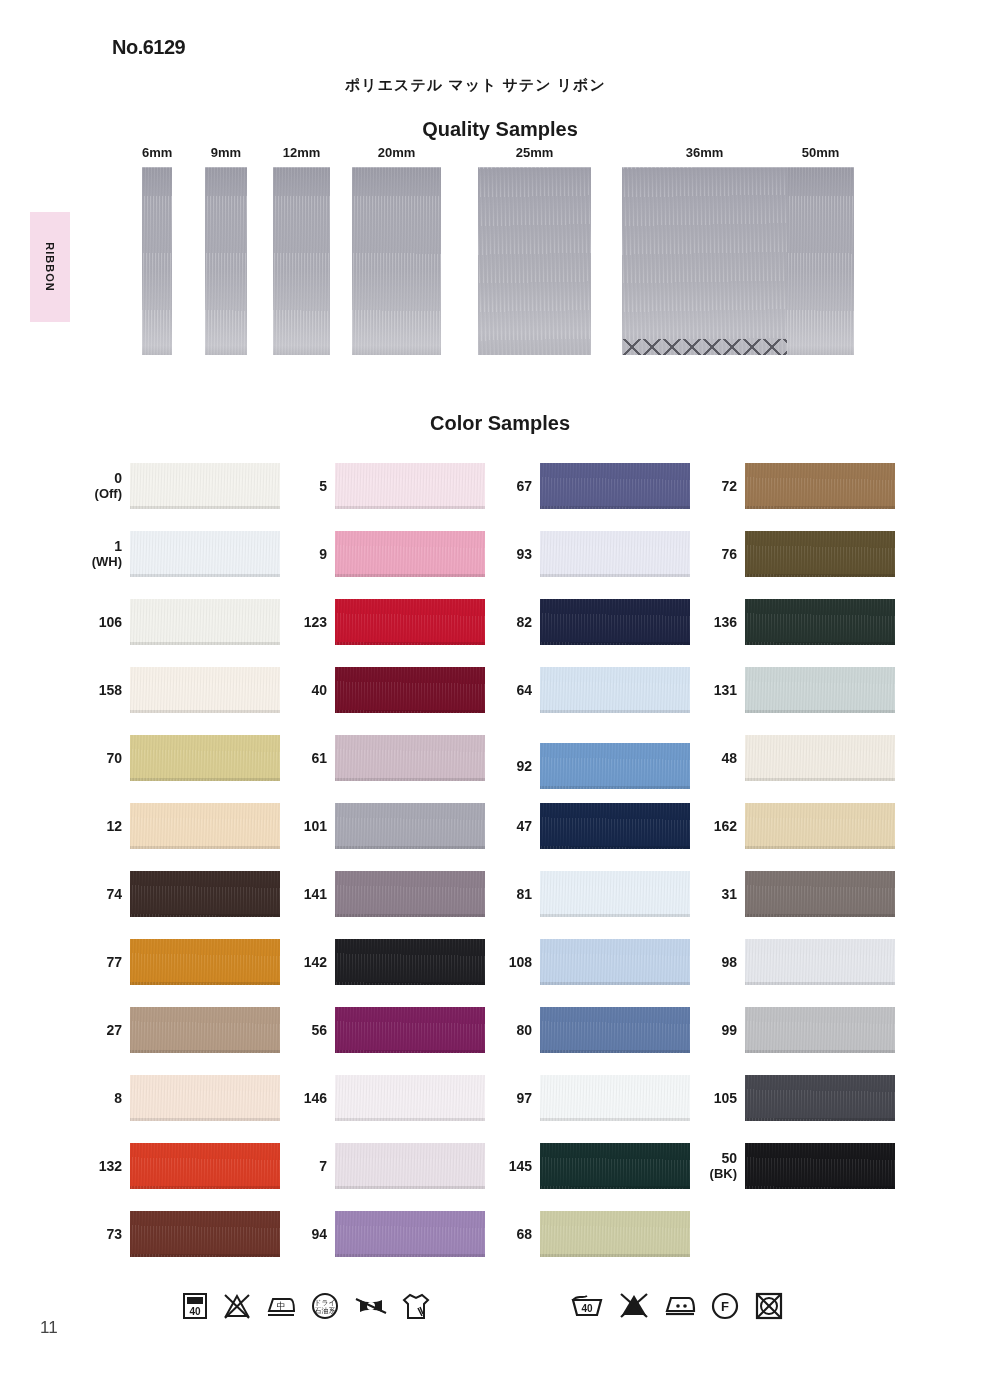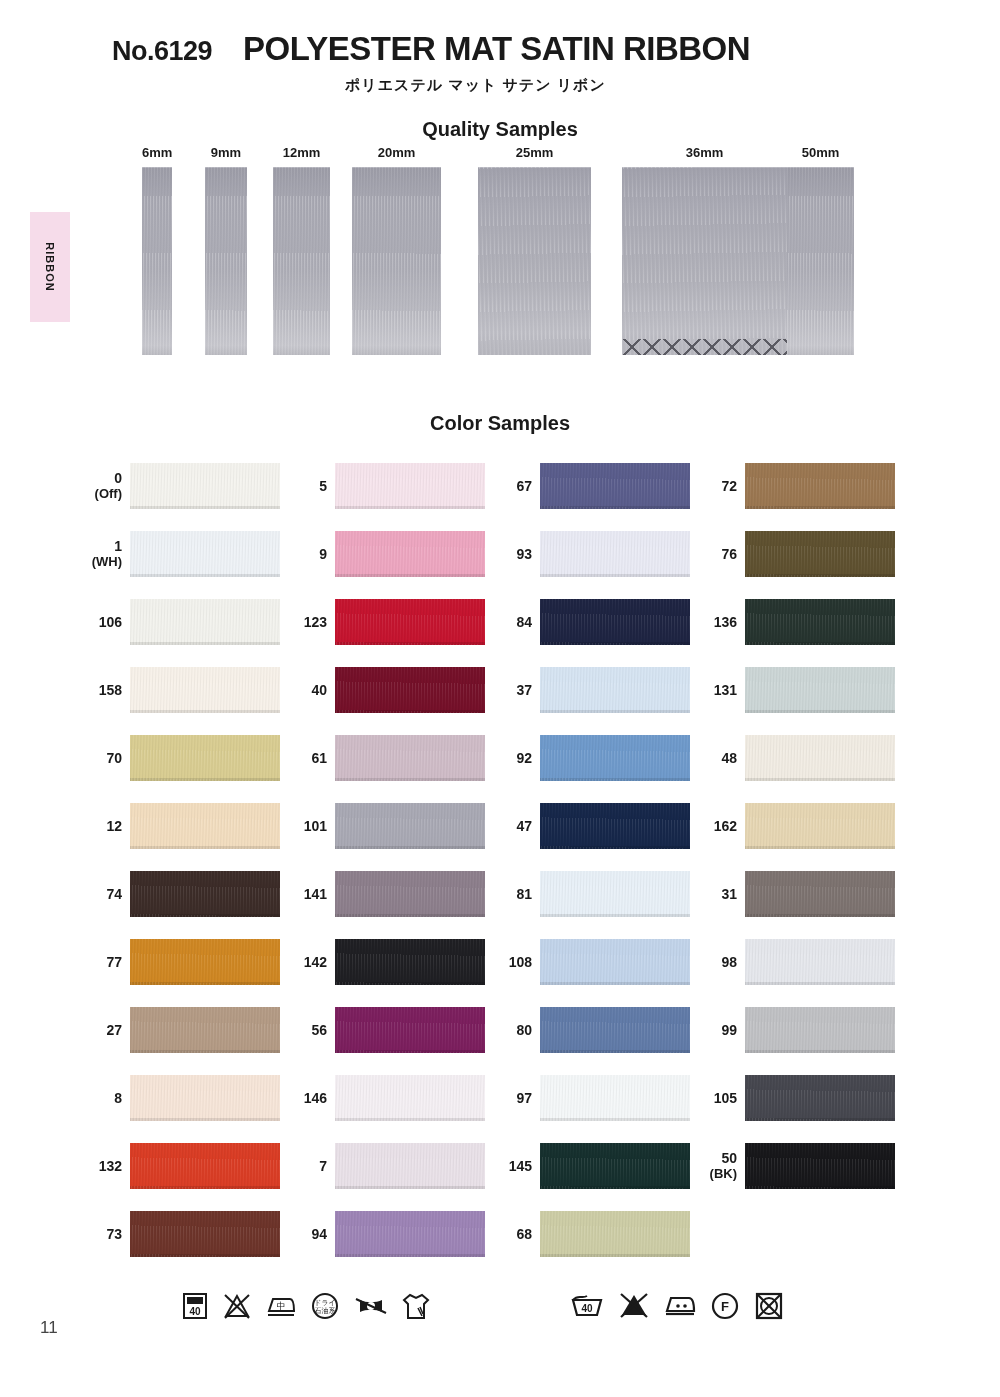--- a/index.html
+++ b/index.html
@@ -9,21 +9,21 @@
     font-family:"Liberation Sans", sans-serif;
     color:#1a1a1a;
     position:relative;
     overflow:hidden;
   }
 
   
   .header{position:absolute;left:0;top:0;width:1000px;height:110px;}
   .prod-no{
     position:absolute;left:112px;top:36px;
-    font-size:27px;font-weight:bold;letter-spacing:-0.5px;
+    font-size:20px;font-weight:bold;letter-spacing:-0.5px;
   }
   .prod-title{
     position:absolute;left:243px;top:30px;
     font-size:33px;font-weight:bold;letter-spacing:-0.5px;
     white-space:nowrap;
   }
   .prod-title-jp{
     position:absolute;left:345px;top:76px;
     font-size:15px;font-weight:bold;letter-spacing:1px;
     white-space:nowrap;
@@ -147,21 +147,20 @@
   .page-no{
     position:absolute;left:40px;top:1318px;
     font-size:17px;color:#444;
   }
 </style>
 </head>
 <body>
 
 <div class="header">
   <div class="prod-no">No.6129</div>
-  <div class="prod-title">POLYESTER MAT SATIN RIBBON</div>
   <div class="prod-title-jp">ポリエステル マット サテン リボン</div>
 
 </div>
 
 <div class="side-tab">
   <span>RIBBON</span>
 </div>
 
 <div class="section-heading" id="qs-heading">Quality Samples</div>
 
@@ -359,31 +358,31 @@
         <div class="cs-swatch" style="background: rgb(90, 93, 140);"></div>
       </div>
       <div class="cs-row" style="top: 68px; padding-left: 36px;">
         <div class="cs-code">
           <span>93</span>
         </div>
         <div class="cs-swatch" style="background: rgb(233, 234, 244);"></div>
       </div>
       <div class="cs-row" style="top: 136px;">
         <div class="cs-code">
-          <span>84</span>
+          <span>82</span>
         </div>
         <div class="cs-swatch" style="background: rgb(30, 36, 66);"></div>
       </div>
       <div class="cs-row" style="top: 204px;">
         <div class="cs-code">
-          <span>37</span>
+          <span>64</span>
         </div>
         <div class="cs-swatch" style="background: rgb(214, 228, 242);"></div>
       </div>
-      <div class="cs-row" style="top: 272px;">
+      <div class="cs-row" style="top: 280px;">
         <div class="cs-code">
           <span>92</span>
         </div>
         <div class="cs-swatch" style="background: rgb(111, 154, 203);"></div>
       </div>
       <div class="cs-row" style="top: 340px;">
         <div class="cs-code">
           <span>47</span>
         </div>
         <div class="cs-swatch" style="background: rgb(22, 39, 74);"></div>

